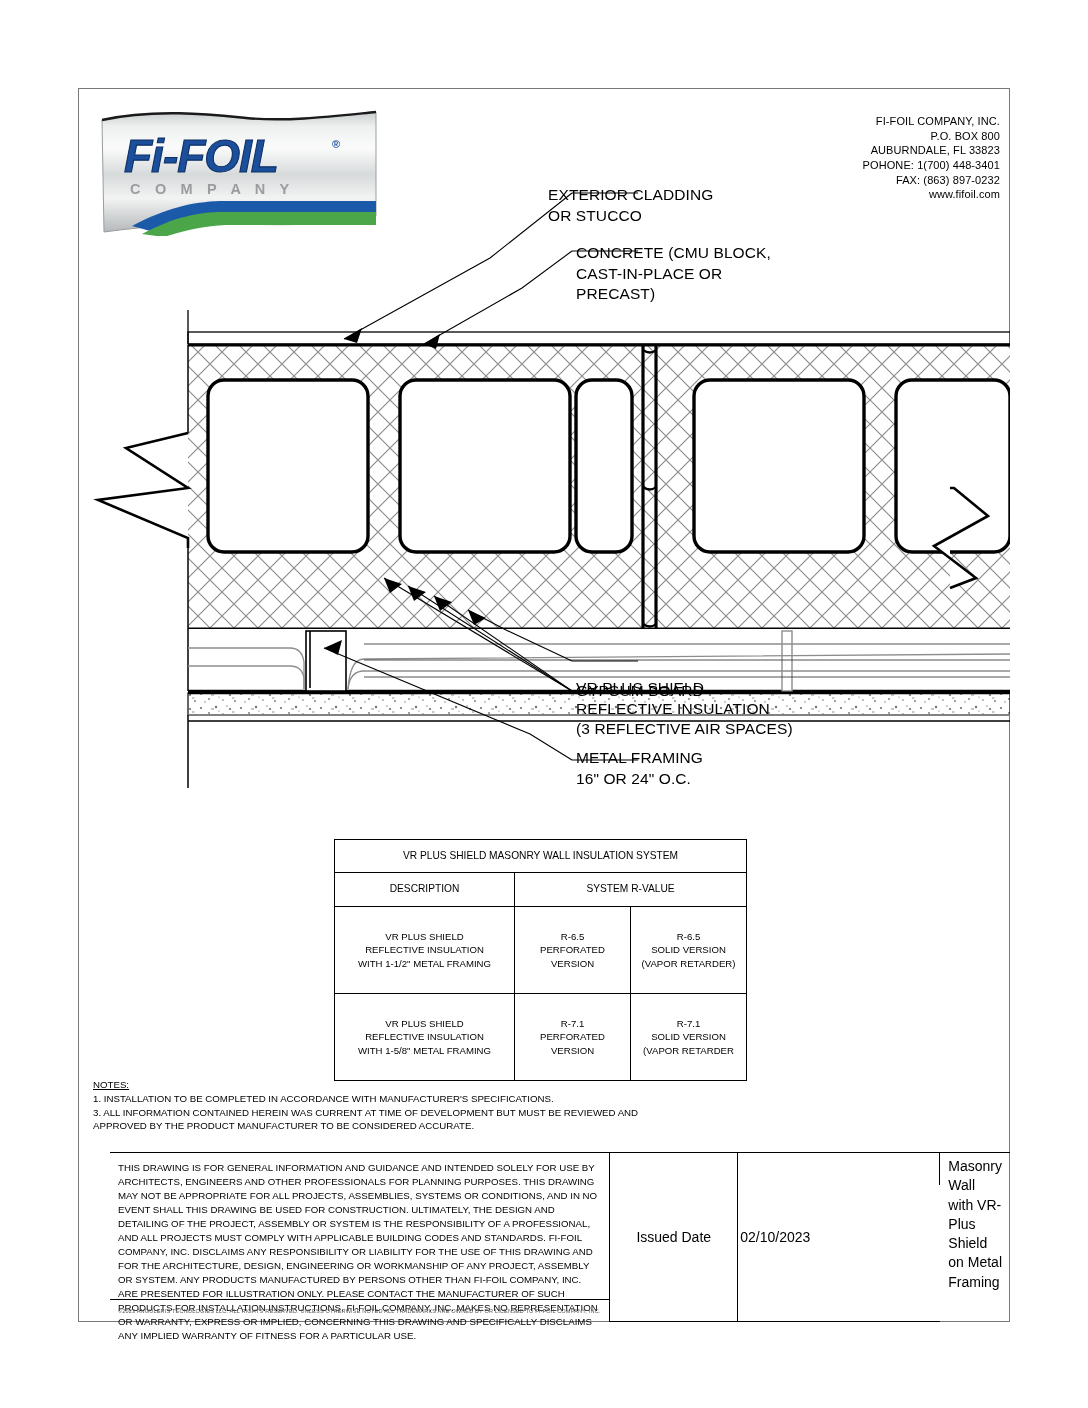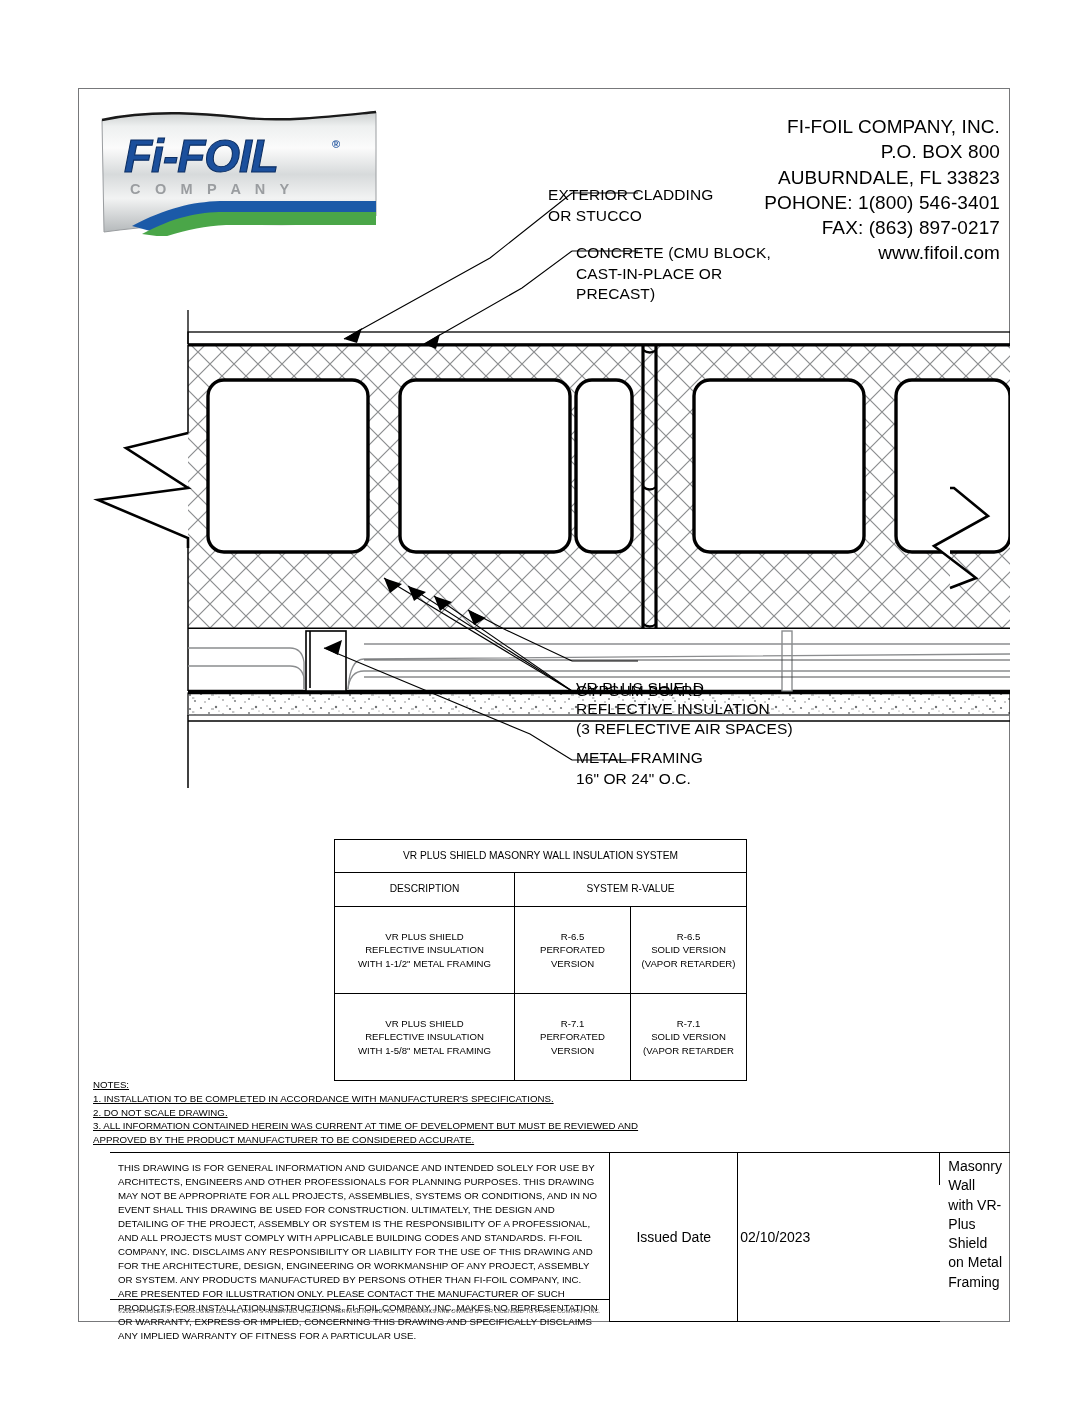--- a/index.html
+++ b/index.html
@@ -36,21 +36,21 @@
     width: 286px;
     height: 130px;
   }
 
   
   #company-block {
     position: absolute;
     right: 88px;
     top: 114px;
     text-align: right;
-    font-size: 19px;
+    font-size: 11px;
     line-height: 1.33;
     letter-spacing: 0.1px;
   }
 
   
   #drawing {
     position: absolute;
     left: 78px;
     top: 88px;
     width: 932px;
@@ -99,21 +99,21 @@
     position: absolute;
     left: 93px;
     top: 1078px;
     width: 640px;
     font-size: 9.7px;
     line-height: 1.42;
   }
   #notes .notes-heading {
     text-decoration: underline;
   }
-  #notes .note-line { white-space: pre-line; text-decoration: underline; }
+  #notes .note-line { white-space: pre-line; }
 
   
   #bottom-block {
     position: absolute;
     left: 78px;
     top: 1152px;
     width: 932px;
     height: 170px;
     box-sizing: border-box;
     display: flex;
@@ -217,22 +217,22 @@
     <text x="236" y="42" font-family="'Liberation Sans', sans-serif" font-size="11" font-weight="bold" fill="#1b4f9c">®</text>
 
     <text x="34" y="88" font-family="'Liberation Sans', sans-serif" font-size="14.5" font-weight="bold" fill="#9a9da0" letter-spacing="5.2">C O M P A N Y</text>
   </svg>
 </div>
 
 <div id="company-block">
   <div>FI-FOIL COMPANY, INC.</div>
   <div>P.O. BOX 800</div>
   <div>AUBURNDALE, FL 33823</div>
-  <div>POHONE: 1(800) 546-3401</div>
-  <div>FAX: (863) 897-0217</div>
+  <div>POHONE: 1(700) 448-3401</div>
+  <div>FAX: (863) 897-0232</div>
   <div>www.fifoil.com</div>
 </div>
 
 <div id="drawing">
   <svg width="932" height="1234" viewBox="0 0 932 1234" xmlns="http://www.w3.org/2000/svg">
     <defs>
 
       <pattern id="cmuHatch" width="24" height="24" patternUnits="userSpaceOnUse">
         <rect width="24" height="24" fill="#ffffff"></rect>
         <path d="M0,0 L24,24 M0,24 L24,0" stroke="#8b8d8f" stroke-width="1.2"></path>
@@ -402,21 +402,20 @@
       <td class="t-body">R-7.1
 SOLID VERSION
 (VAPOR RETARDER</td>
     </tr>
   </tbody>
 </table>
 
 <div id="notes">
   <div class="notes-heading">NOTES:</div>
   <div class="note-line">1. INSTALLATION TO BE COMPLETED IN ACCORDANCE WITH MANUFACTURER'S SPECIFICATIONS.</div>
-  <div class="note-line">2. DO NOT SCALE DRAWING.</div>
   <div class="note-line">3. ALL INFORMATION CONTAINED HEREIN WAS CURRENT AT TIME OF DEVELOPMENT BUT MUST BE REVIEWED AND
 APPROVED BY THE PRODUCT MANUFACTURER TO BE CONSIDERED ACCURATE.</div>
 </div>
 
 <div id="bottom-block">
 
   <div id="disclaimer-cell">
     <div id="disclaimer-text">THIS DRAWING IS FOR GENERAL INFORMATION AND GUIDANCE AND INTENDED SOLELY FOR USE BY ARCHITECTS, ENGINEERS AND OTHER PROFESSIONALS FOR PLANNING PURPOSES. THIS DRAWING MAY NOT BE APPROPRIATE FOR ALL PROJECTS, ASSEMBLIES, SYSTEMS OR CONDITIONS, AND IN NO EVENT SHALL THIS DRAWING BE USED FOR CONSTRUCTION. ULTIMATELY, THE DESIGN AND DETAILING OF THE PROJECT, ASSEMBLY OR SYSTEM IS THE RESPONSIBILITY OF A PROFESSIONAL, AND ALL PROJECTS MUST COMPLY WITH APPLICABLE BUILDING CODES AND STANDARDS. FI-FOIL COMPANY, INC. DISCLAIMS ANY RESPONSIBILITY OR LIABILITY FOR THE USE OF THIS DRAWING AND FOR THE ARCHITECTURE, DESIGN, ENGINEERING OR WORKMANSHIP OF ANY PROJECT, ASSEMBLY OR SYSTEM. ANY PRODUCTS MANUFACTURED BY PERSONS OTHER THAN FI-FOIL COMPANY, INC. ARE PRESENTED FOR ILLUSTRATION ONLY. PLEASE CONTACT THE MANUFACTURER OF SUCH PRODUCTS FOR INSTALLATION INSTRUCTIONS. FI-FOIL COMPANY, INC. MAKES NO REPRESENTATION OR WARRANTY, EXPRESS OR IMPLIED, CONCERNING THIS DRAWING AND SPECIFICALLY DISCLAIMS ANY IMPLIED WARRANTY OF FITNESS FOR A PARTICULAR USE.</div>
     <div id="copyright-rule"></div>
     <div id="copyright-line">©2023 ANGULERIS TECNOLOGIES LLC. ALL RIGHTS RESERVED. UNLESS OTHERWISE NOTED ALL TRADEMARKS ARE OWNED BY OR LICENSED TO FI-FOIL COMPANY, INC.</div>

